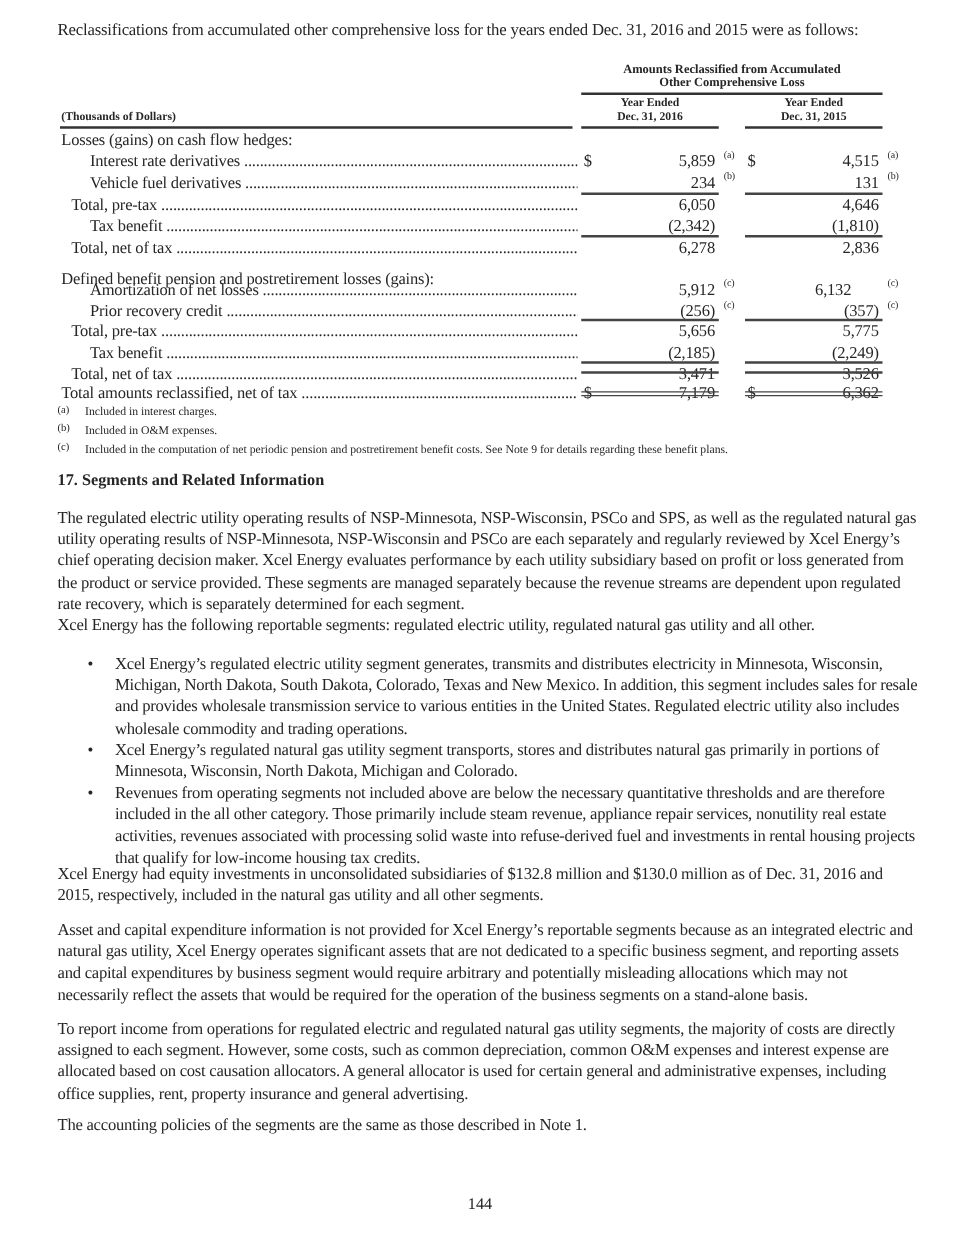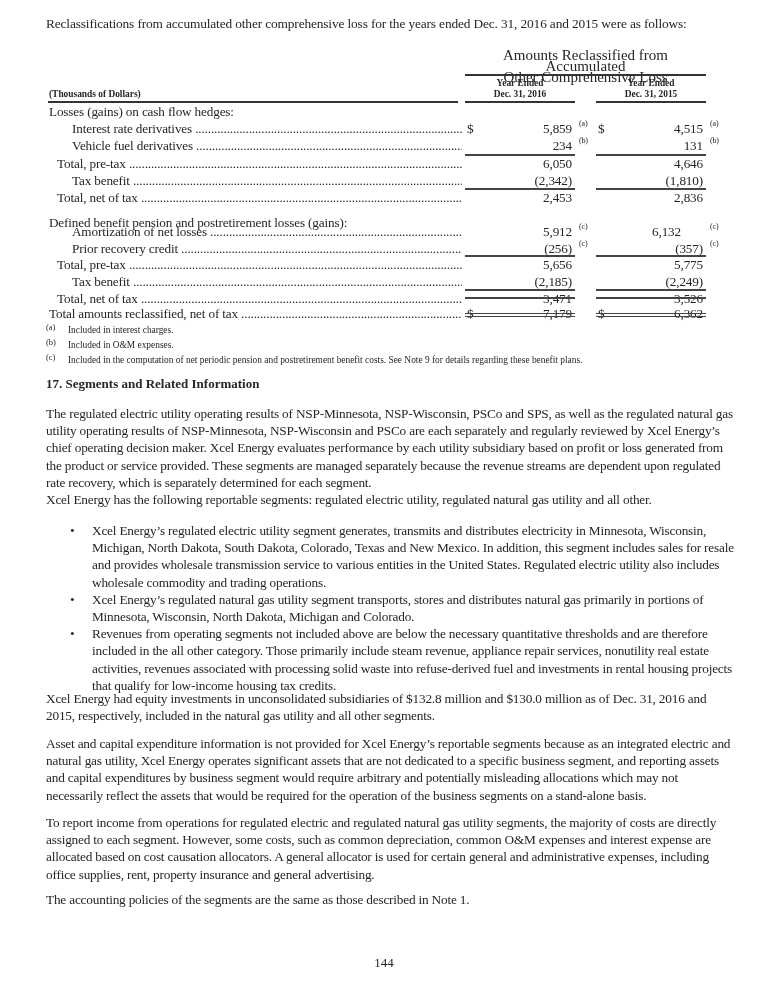--- a/index.html
+++ b/index.html
@@ -9,21 +9,21 @@
     color: #262626;
   }
   .page { position: absolute; left: 0; top: 0; width: 724px; height: 1000px; }
   .intro {
     position: absolute; left: 46px; top: 16px; width: 690px;
     font-size: 13.4px; letter-spacing: -0.15px; white-space: nowrap;
   }
   
   .hdr-group {
     position: absolute; left: 465px; width: 241px; top: 50px;
-    text-align: center; font-weight: normal; font-size: 15px; line-height: 11px;
+    text-align: center; font-weight: bold; font-size: 10px; line-height: 11px;
   }
   .rule { position: absolute; background: #333; height: 2px; }
   .col-hdr {
     position: absolute; top: 78px; width: 110px; text-align: center;
     font-weight: bold; font-size: 9.4px; line-height: 10.5px;
   }
   .units-hdr {
     position: absolute; left: 49px; top: 89px;
     font-weight: bold; font-size: 9.4px;
   }
@@ -106,21 +106,21 @@
         <span class="num" style="left: 492px;">6,050</span>
         <span class="num" style="left: 623px;">4,646</span>
       </div>
       <div class="row" style="top: 172px;">
         <div class="lbl-wrap" style="left: 72px;"><span>Tax benefit</span><span class="dots"> ........................................................................................................................</span></div>
         <span class="num" style="left: 492px;">(2,342)</span>
         <span class="num" style="left: 623px;">(1,810)</span>
       </div>
       <div class="row" style="top: 189px;">
         <div class="lbl-wrap" style="left: 57px;"><span>Total, net of tax</span><span class="dots"> ........................................................................................................................</span></div>
-        <span class="num" style="left: 492px;">2,453</span>
+        <span class="num" style="left: 492px;">6,278</span>
         <span class="num" style="left: 623px;">2,836</span>
       </div>
       <div class="row" style="top: 214px;">
         <div class="lbl-wrap" style="left: 49px; right: auto;"><span>Defined benefit pension and postretirement losses (gains):</span></div>
       </div>
       <div class="row" style="top: 223px;">
         <div class="lbl-wrap" style="left: 72px;"><span>Amortization of net losses</span><span class="dots"> ........................................................................................................................</span></div>
         <span class="num" style="left: 492px;">5,912</span>
         <span class="fn" style="left: 579px;">(c)</span>
         <span class="num" style="left: 601px;">6,132</span>

